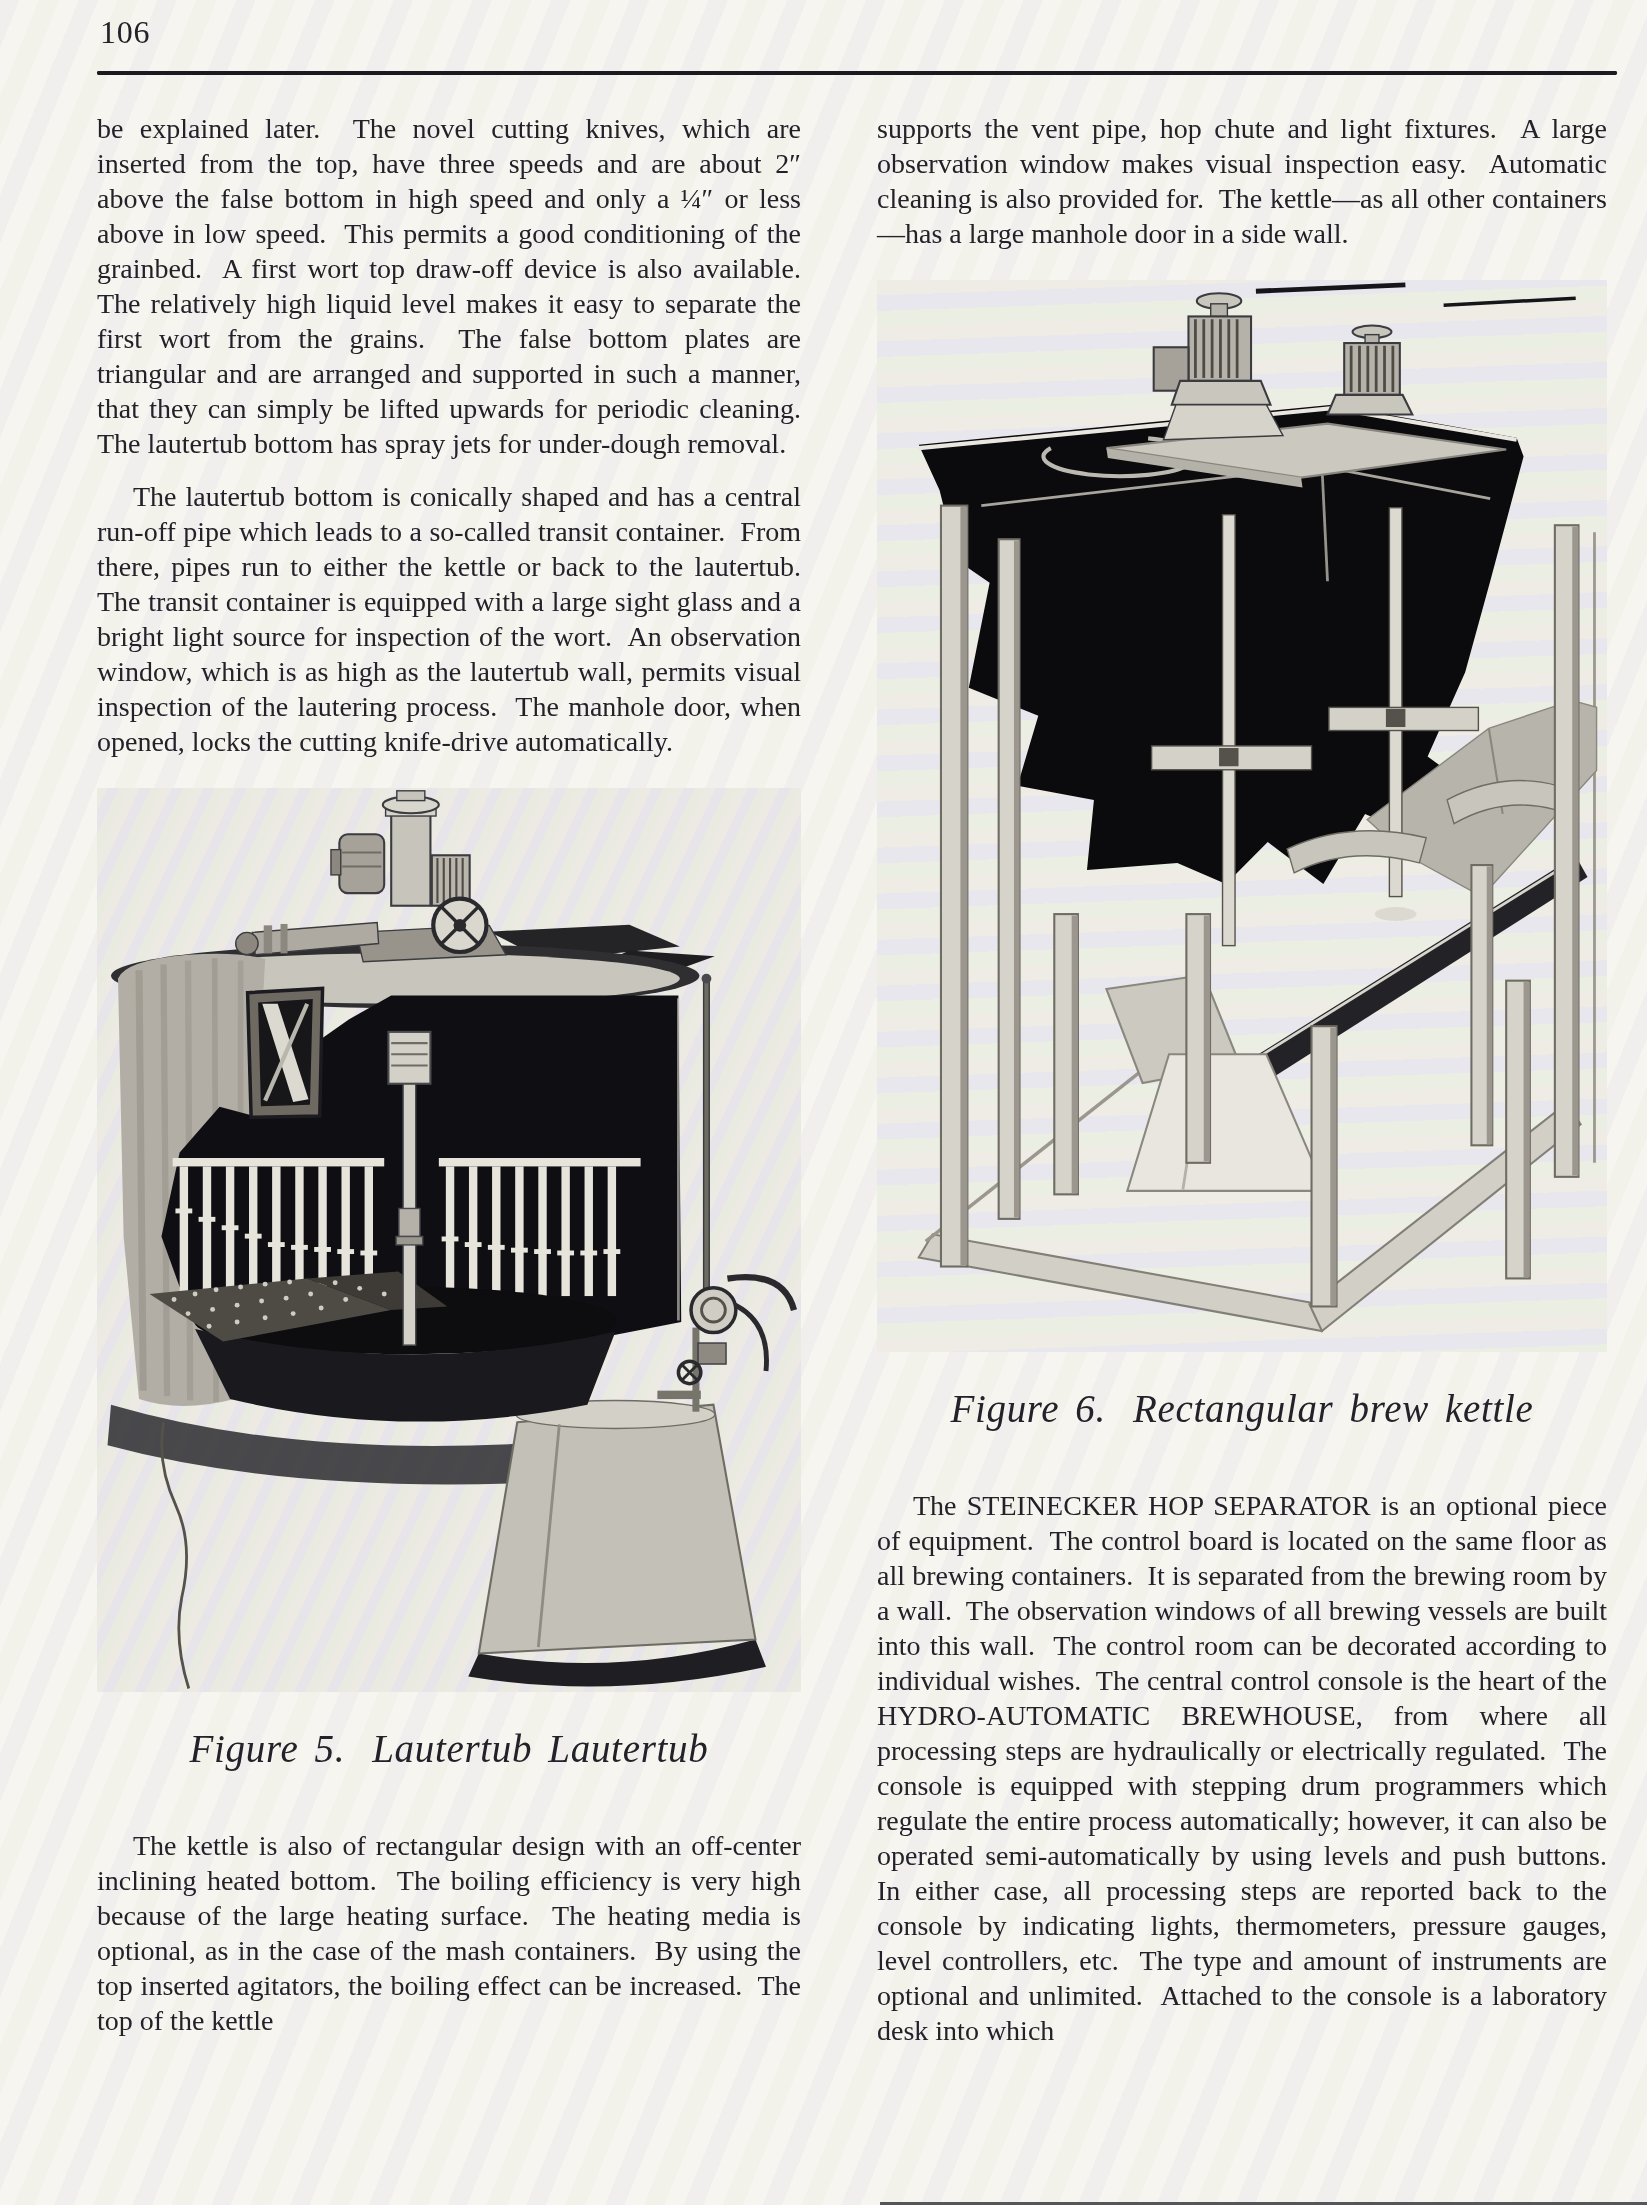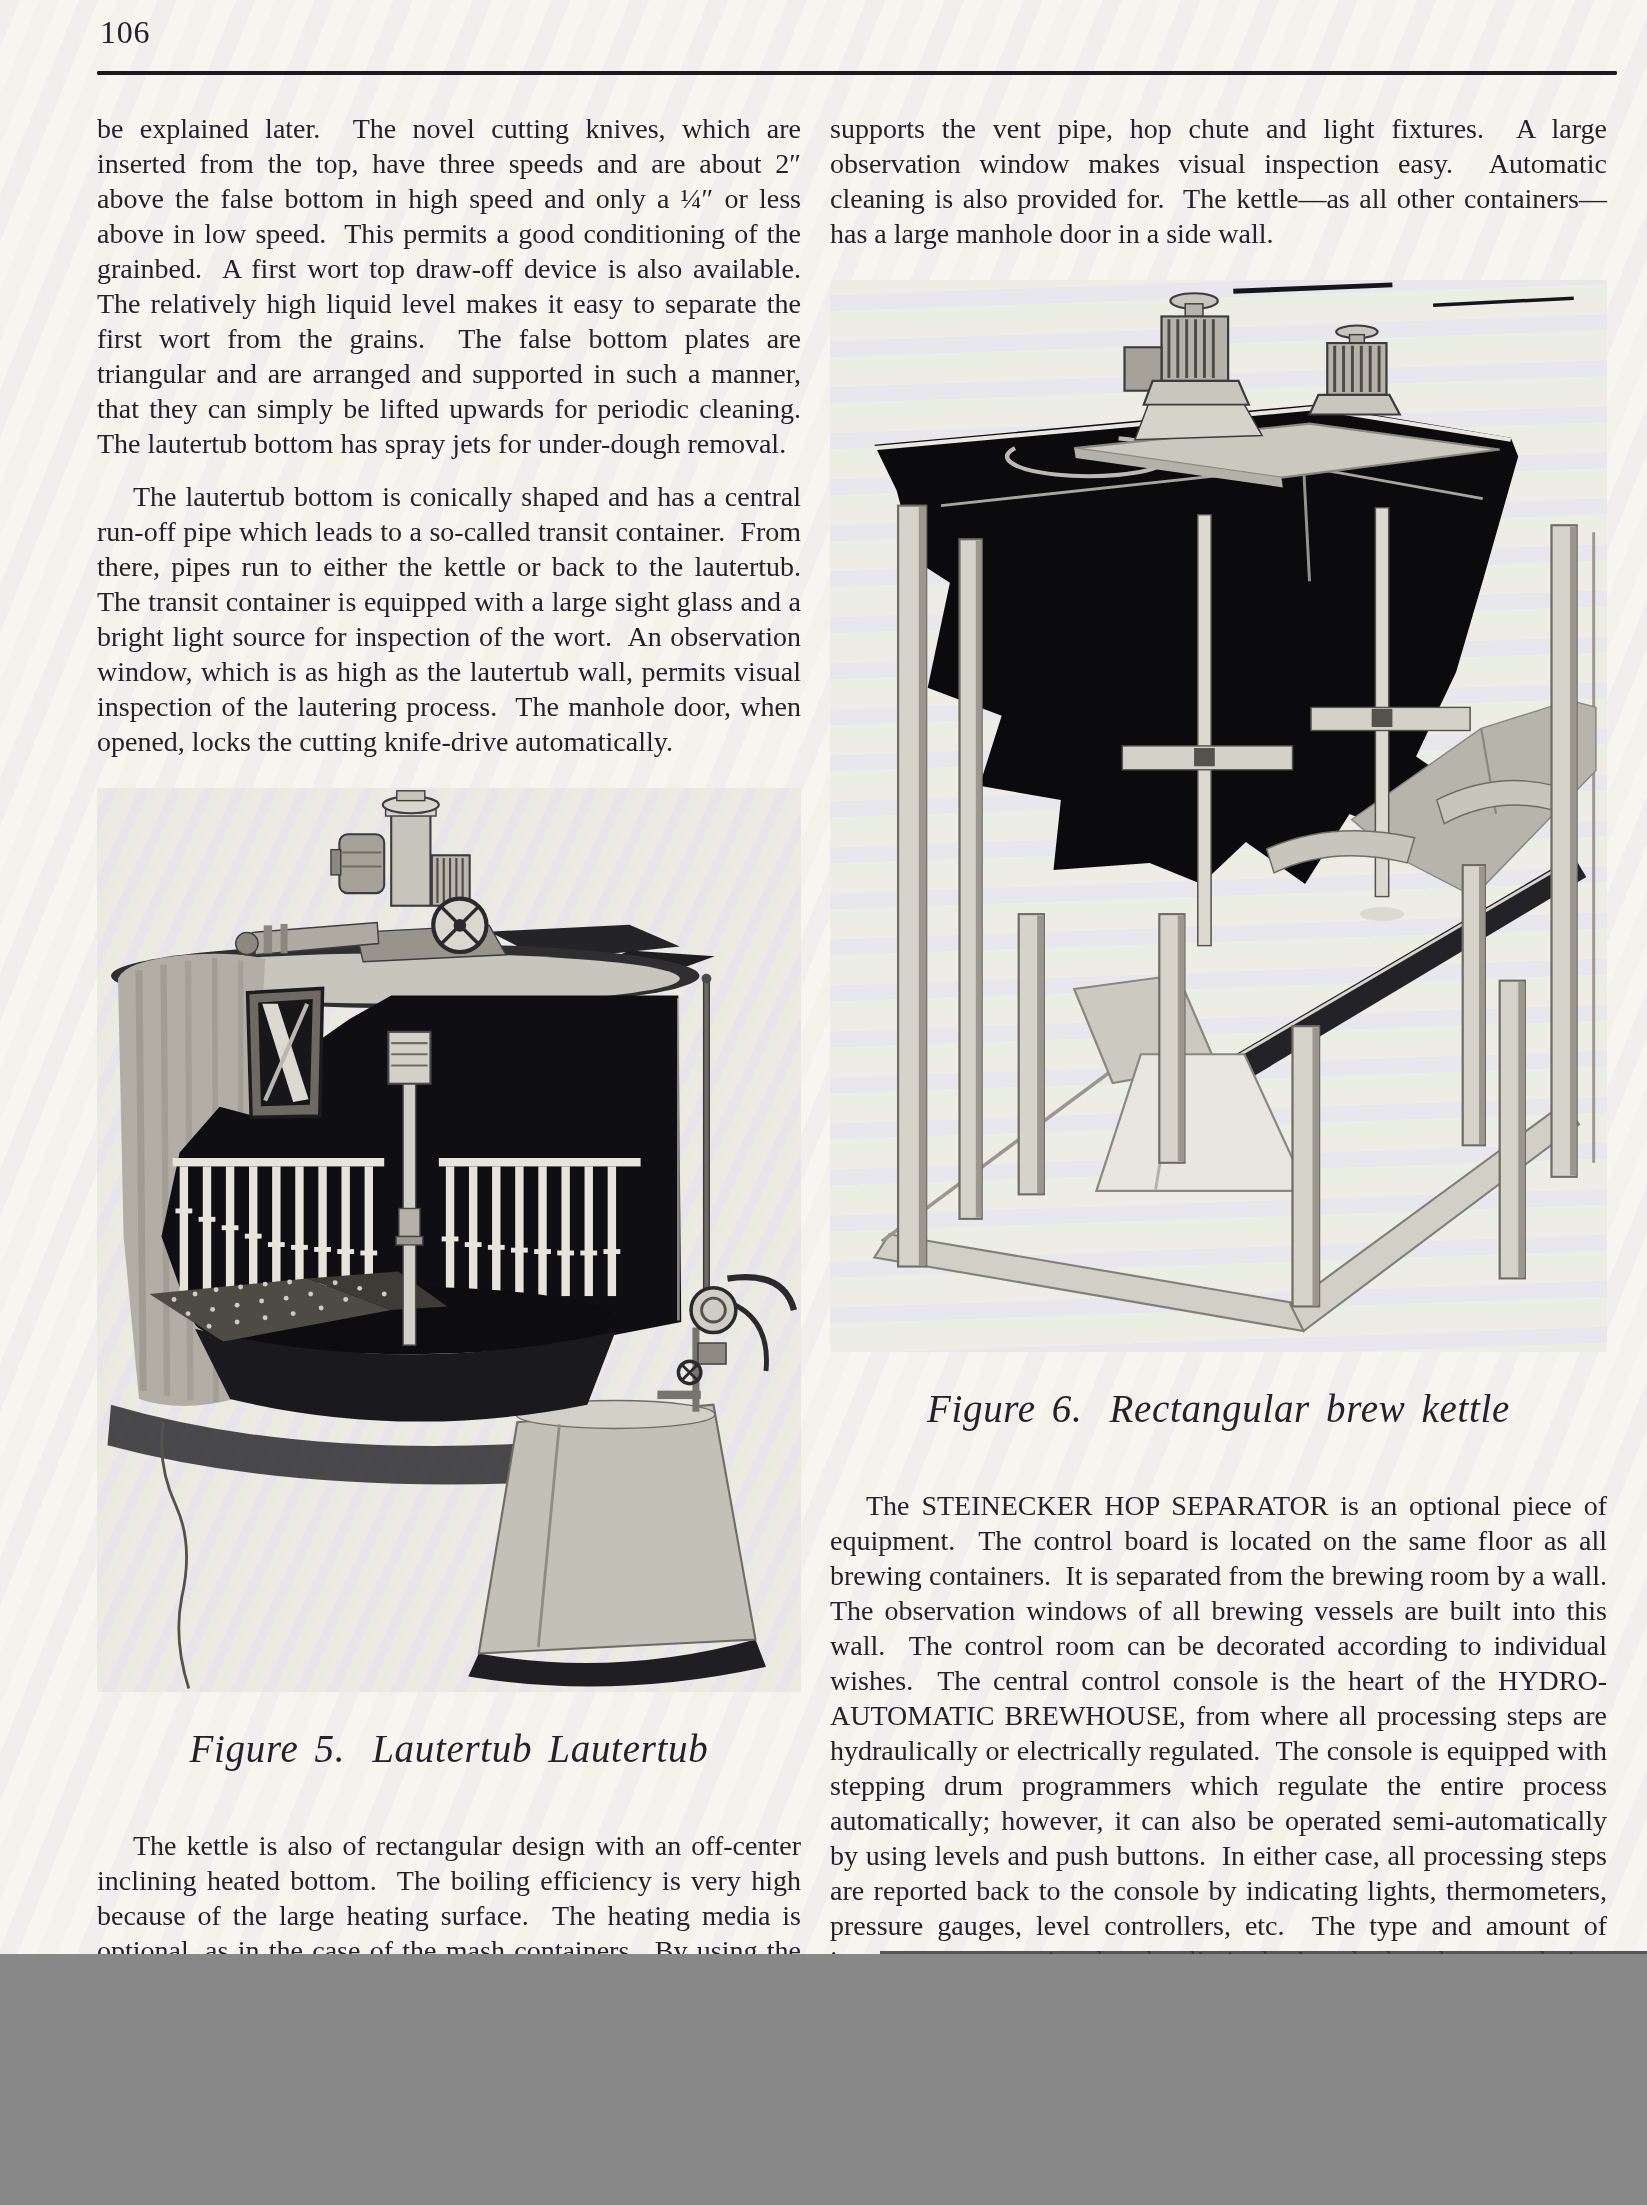--- a/index.html
+++ b/index.html
@@ -1,18 +1,18 @@
 <!DOCTYPE html>
 <html style="font-size:11.2px"><head>
 <meta charset="utf-8">
 <style>
   html,body{margin:0;padding:0;background:#888;}
   .page{
     position:relative;
-    width:1648px;height:1954px;
+    width:1648px;height:2205px;
     background-color:#f7f5ef;
     background-image:repeating-linear-gradient(112deg,
       rgba(223,219,231,.25) 0 18px, rgba(255,255,255,0) 18px 36px,
       rgba(223,231,217,.2) 36px 55px, rgba(255,255,255,0) 55px 73px);
     font-family:"Liberation Serif","DejaVu Serif",serif;
     color:#232129;
     overflow:hidden;
   }
   .page-number{
     position:absolute;left:100px;top:14px;
@@ -23,21 +23,21 @@
     font-size:32px;font-style:italic;
     letter-spacing:2.1px;word-spacing:8.4px;
     white-space:nowrap;
   }
   .header-rule{
     position:absolute;left:97px;right:31px;top:71px;height:4.2px;
     background:#1b1a20;border-radius:1.4px;
   }
   .content{
     position:absolute;left:97px;top:111px;right:41px;
-    display:flex;gap:29px;
+    display:flex;gap:76px;
   }
   .col-left{width:704px;flex:none;}
   .col-right{flex:1;min-width:0;}
   .para{
     font-size:28px;line-height:35px;
     text-align:justify;
     white-space:pre-wrap;
     margin:0;
   }
   .para + .para{margin-top:18px;}

